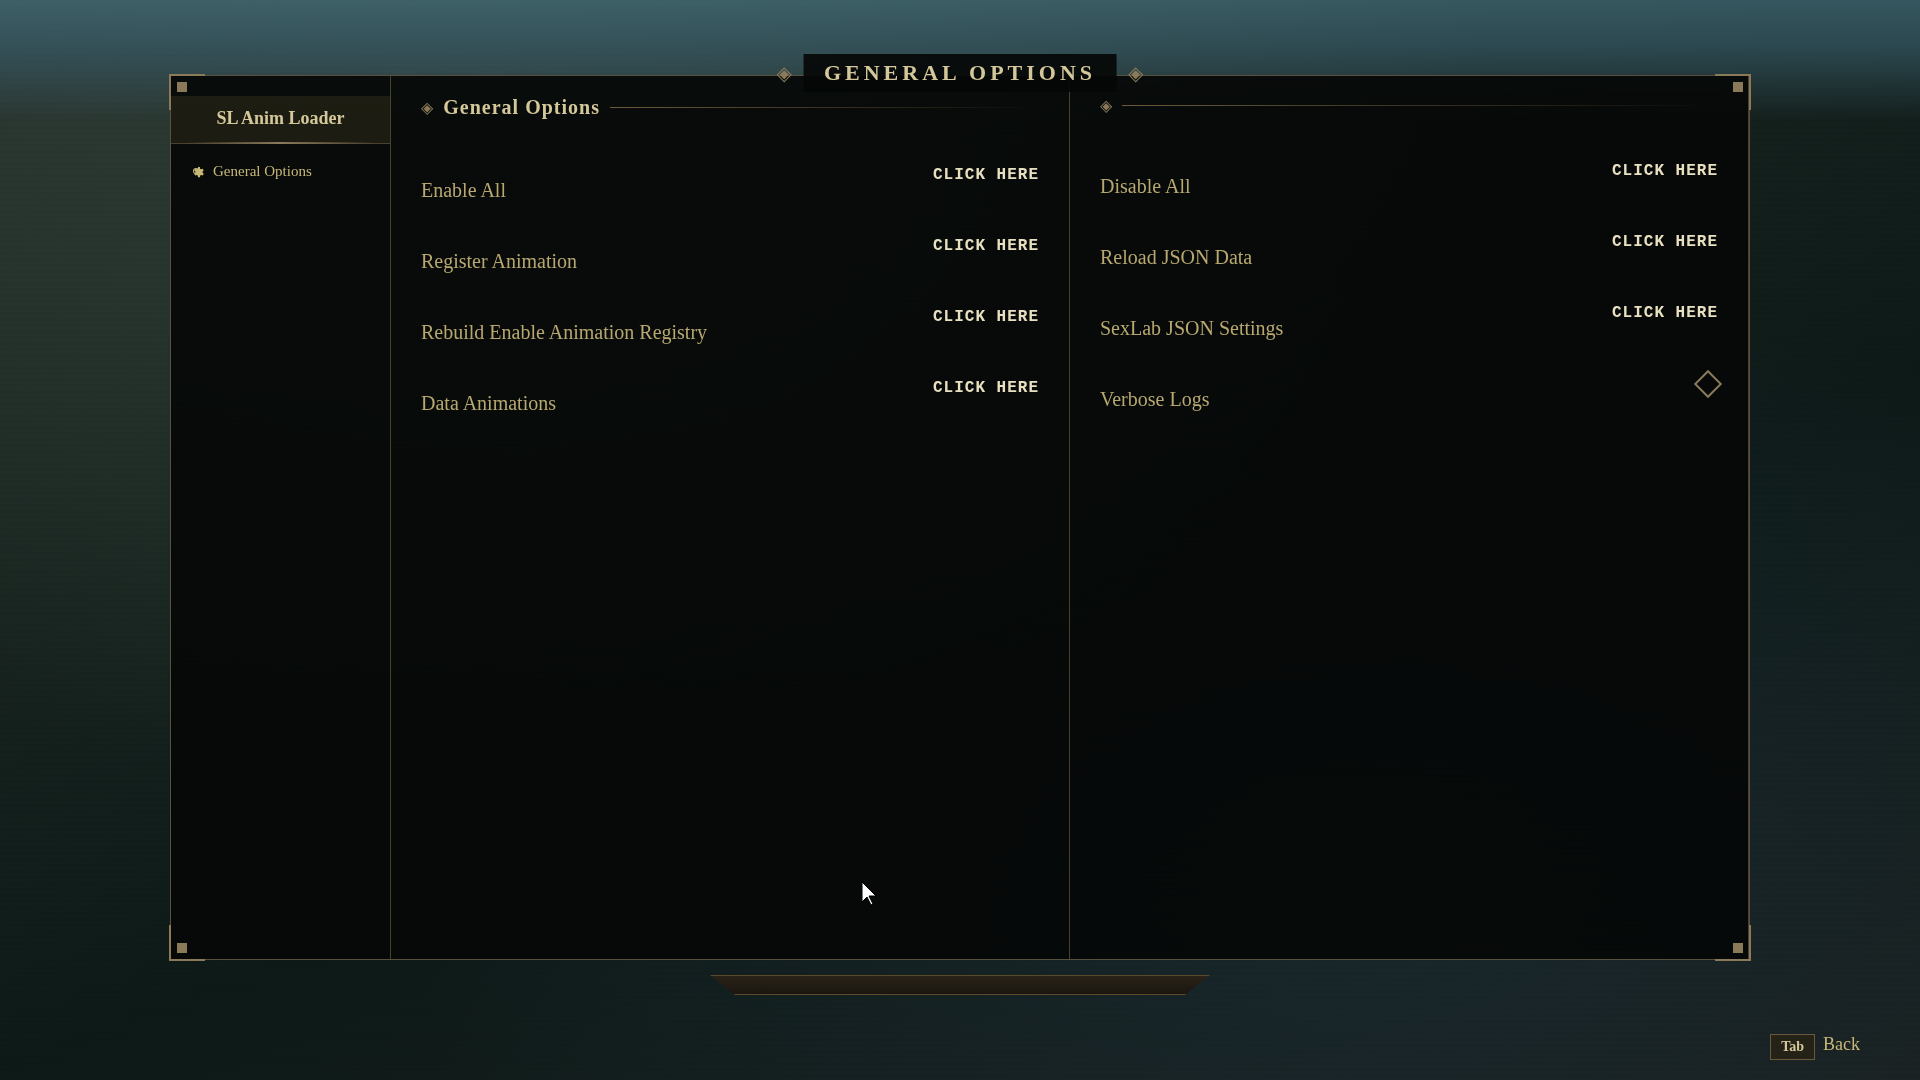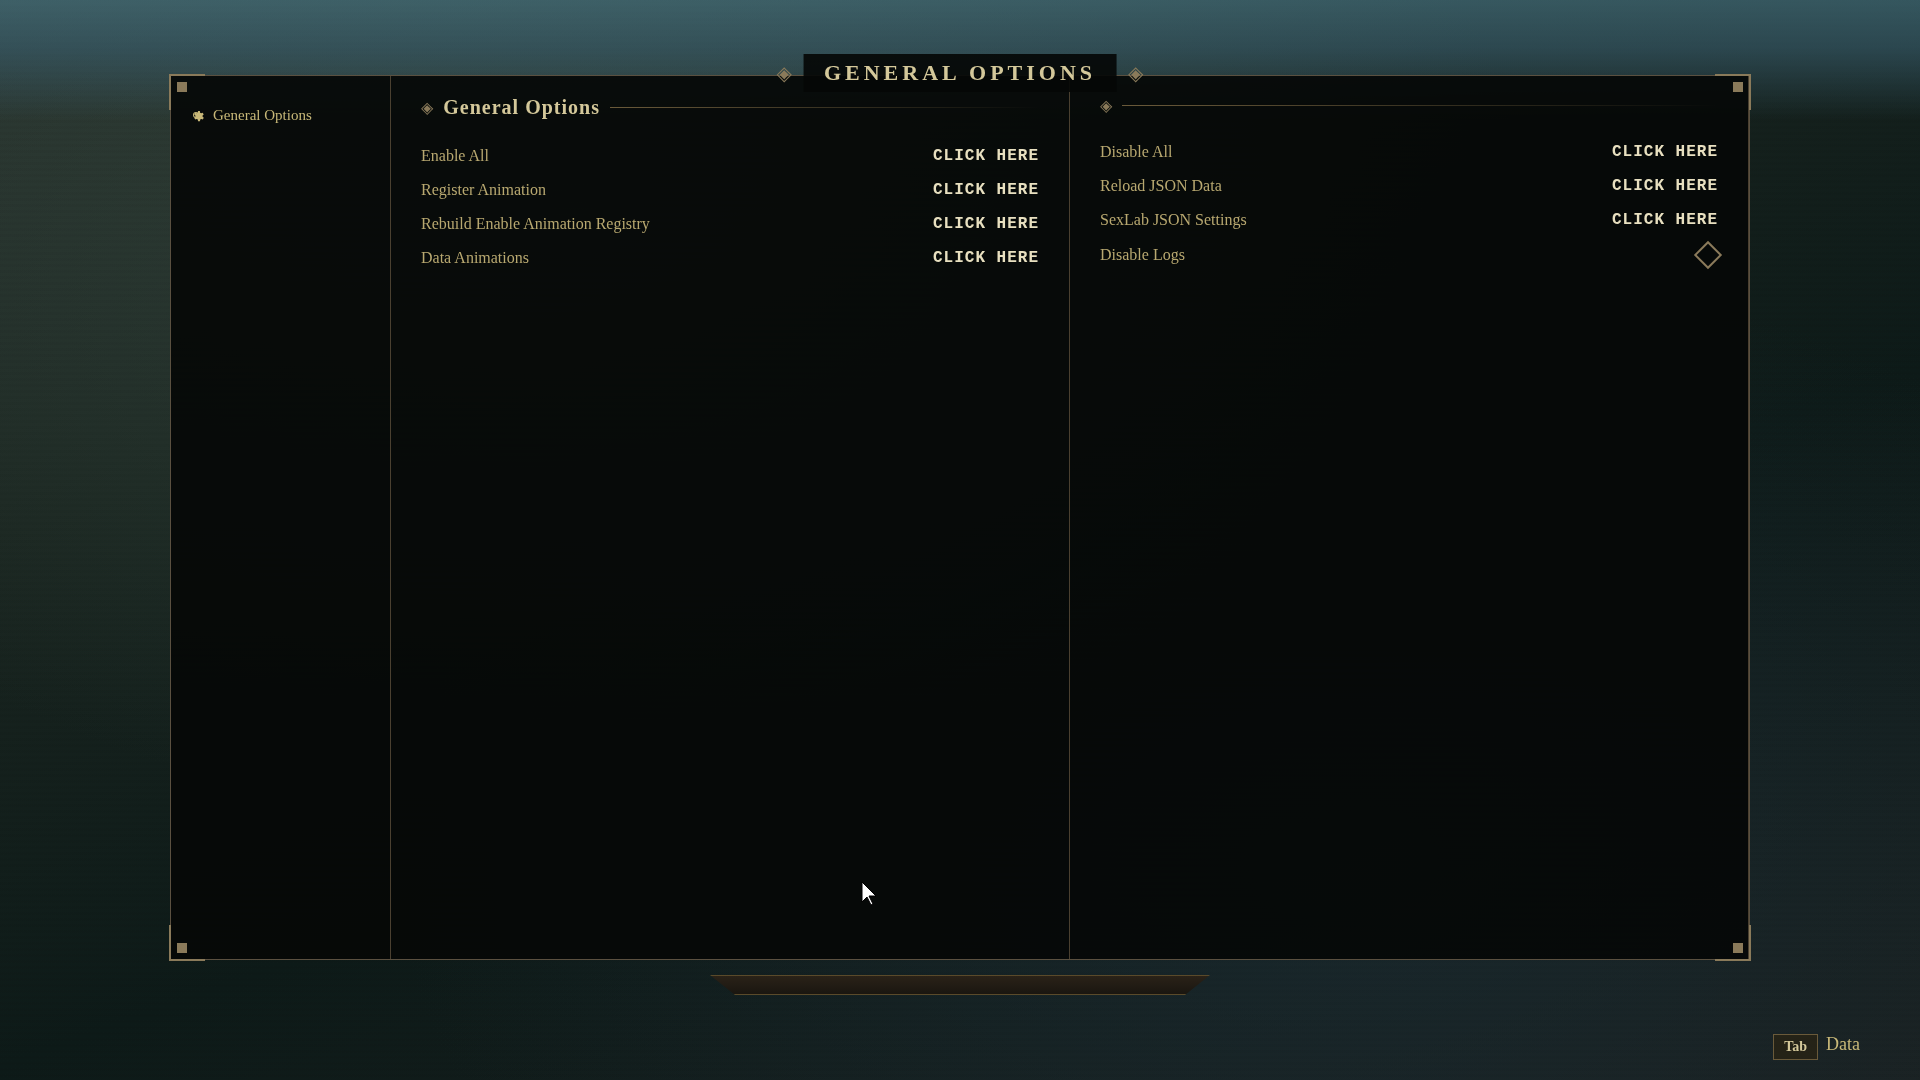--- a/index.html
+++ b/index.html
@@ -209,21 +209,22 @@
     
     .option-row {
       display: flex;
       align-items: center;
       justify-content: space-between;
       padding: 8px 0;
     }
 
     .option-label {
       color: #b8a870;
-      font-size: 16px;
+      font-size: 20px;
+      margin-top: 32px;
     }
 
     .option-btn {
       color: #e8e0c0;
       font-size: 16px;
       font-weight: bold;
       letter-spacing: 1px;
       cursor: pointer;
       background: none;
       border: none;
@@ -309,20 +310,21 @@
 
   <div class="title-bar">
     <span class="title-ornament">◈</span>
     <span class="title-text">GENERAL OPTIONS</span>
     <span class="title-ornament">◈</span>
   </div>
 
   <div class="panel-body">
 
     <div class="sidebar">
+      <div class="sidebar-title">SL Anim Loader</div>
       <div class="sidebar-item">
         <span class="gear-icon">
           <svg viewBox="0 0 18 18" fill="currentColor">
             <path d="M9 6a3 3 0 1 0 0 6 3 3 0 0 0 0-6zm0 5a2 2 0 1 1 0-4 2 2 0 0 1 0 4z"></path>
             <path d="M15.5 9.5l1.2-1-1-1.7-1.5.5a5.5 5.5 0 0 0-1.1-.6l-.2-1.6H11l-.2 1.6a5.5 5.5 0 0 0-1.1.6l-1.5-.5-1 1.7 1.2 1a5.3 5.3 0 0 0 0 1.3l-1.2 1 1 1.7 1.5-.5a5.5 5.5 0 0 0 1.1.6l.2 1.6h2l.2-1.6a5.5 5.5 0 0 0 1.1-.6l1.5.5 1-1.7-1.2-1a5.3 5.3 0 0 0 0-1.3z"></path>
           </svg>
         </span>
         <span>General Options</span>
       </div>
     </div>
@@ -372,35 +374,35 @@
           <span class="option-label">Reload JSON Data</span>
           <button class="option-btn">CLICK HERE</button>
         </div>
 
         <div class="option-row">
           <span class="option-label">SexLab JSON Settings</span>
           <button class="option-btn">CLICK HERE</button>
         </div>
 
         <div class="option-row">
-          <span class="option-label">Disable Logs</span>
+          <span class="option-label">Verbose Logs</span>
           <div class="toggle-diamond"></div>
         </div>
       </div>
 
     </div>
   </div>
 </div>
 
 <div class="bottom-bar">
   <div class="bottom-bar-shape"></div>
 </div>
 
 <div class="back-btn">
   <span class="tab-key">Tab</span>
-  <span>Data</span>
+  <span>Back</span>
 </div>
 
 <div class="cursor">
   <svg viewBox="0 0 20 28" fill="none">
     <path d="M2 2 L2 22 L7 17 L11 25 L13 24 L9 16 L16 16 Z" fill="white" stroke="black" stroke-width="1"></path>
   </svg>
 </div>
 
 </body></html>

